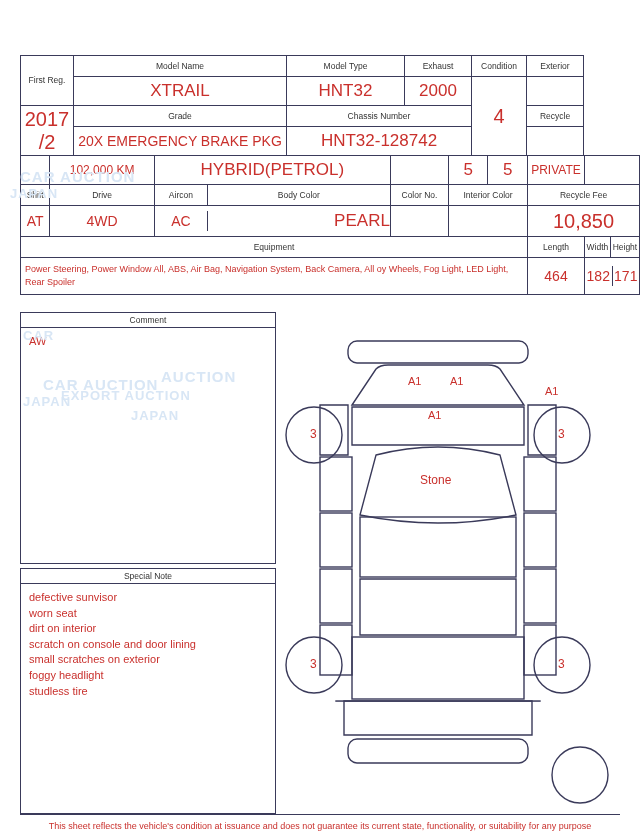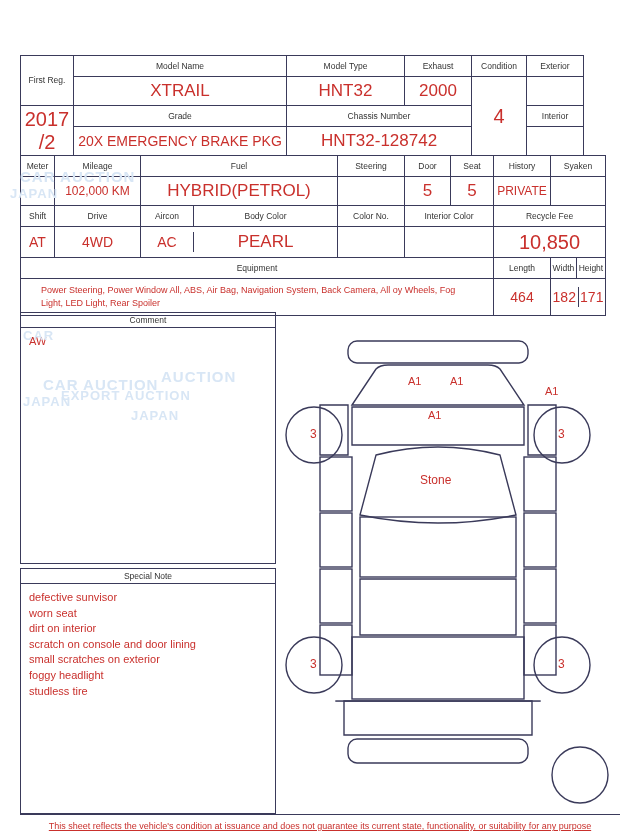--- a/index.html
+++ b/index.html
@@ -26,42 +26,42 @@
   .val{font-size:17px;color:#c9302c;text-align:center;font-weight:400;}
   .val-sm{font-size:12px;color:#c9302c;text-align:center;}
   .val-md{font-size:14px;color:#c9302c;text-align:center;}
   .val-lg{font-size:20px;color:#c9302c;text-align:center;margin-top:40px;}
 
   
   .grid{position:absolute;left:20px;top:55px;}
   .grid td{height:20px;}
 
   
-  .equip-text{font-size:9px;color:#c9302c;line-height:1.45;padding:3px 20px;text-align:left;}
+  .equip-text{font-size:9px;color:#c9302c;line-height:1.45;padding:3px 4px;text-align:left;}
 
   
   .boxes{position:absolute;left:20px;top:312px;width:256px;}
   .boxhead{font-size:8.5px;text-align:center;color:#333;border:1px solid #3a3a5a;border-bottom:none;height:14px;line-height:14px;}
   .boxbody{border:1px solid #3a3a5a;position:relative;}
   .comment-body{height:235px;}
   .note-body{height:229px;}
   .boxtext{font-size:11px;color:#c9302c;line-height:1.42;padding:6px 8px;}
 
   
   .wm{position:absolute;color:#d8e6f5;font-size:15px;font-weight:bold;letter-spacing:1px;pointer-events:none;white-space:nowrap;}
 
   
   .diagram{position:absolute;left:280px;top:305px;width:345px;height:500px;}
   .mark{position:absolute;color:#c9302c;font-size:11px;}
   .mark-stone{position:absolute;color:#c9302c;font-size:12px;}
   .wheel-num{position:absolute;color:#c9302c;font-size:12px;}
 
   .footer{
     position:absolute;left:0;bottom:4px;width:640px;text-align:center;
-    font-size:9px;color:#c9302c;text-decoration:underline;
+    font-size:9px;color:#c9302c;
   }
   .footrule{position:absolute;left:20px;bottom:20px;width:600px;border-top:1px solid #3a3a5a;}
 </style>
 </head>
 <body>
 
 <div class="sheet">
 
 
   <table class="grid">
@@ -86,43 +86,33 @@
       <td class="val-md" style="height:28px;"></td>
     </tr>
 
     <tr>
       <td rowspan="2" class="val-lg">
         <div>2017</div>
         <div>/2</div>
       </td>
       <td class="lbl">Grade</td>
       <td colspan="2" class="lbl">Chassis Number</td>
-      <td class="lbl">Interior</td>
+      <td class="lbl">Recycle</td>
     </tr>
 
     <tr>
       <td class="val-md" style="height:28px;">20X EMERGENCY BRAKE PKG</td>
       <td colspan="2" class="val">HNT32-128742</td>
       <td class="val-md" style="height:28px;"></td>
     </tr>
   </tbody>
     </table>
 
   <table class="grid" style="top:155px;">
     <tbody>
-        <tr>
-      <td style="width:33px;" class="lbl">Meter</td>
-      <td style="width:85px;" class="lbl">Mileage</td>
-      <td style="width:196px;" class="lbl">Fuel</td>
-      <td style="width:66px;" class="lbl">Steering</td>
-      <td style="width:45px;" class="lbl">Door</td>
-      <td style="width:42px;" class="lbl">Seat</td>
-      <td style="width:56px;" class="lbl">History</td>
-      <td style="width:54px;" class="lbl">Syaken</td>
-    </tr>
     <tr>
       <td class="val-sm" style="height:28px;"></td>
       <td class="val-sm">102,000 KM</td>
       <td class="val">HYBRID(PETROL)</td>
       <td class="val"></td>
       <td class="val">5</td>
       <td class="val">5</td>
       <td class="val-sm">PRIVATE</td>
       <td class="val-sm"></td>
     </tr>
@@ -144,21 +134,21 @@
       <td colspan="2" class="lbl">Recycle Fee</td>
     </tr>
     <tr>
       <td class="val-md" style="height:30px;">AT</td>
       <td class="val-md">4WD</td>
       <td class="val-md">
         <table style="width:100%;border-collapse:collapse;">
           <tbody>
                 <tr>
             <td style="width:52px;border:none;border-right:1px solid #3a3a5a;" class="val-md">AC</td>
-            <td style="border:none;" class="val">PEARL</td>
+            <td style="border:none;text-align:right;" class="val">PEARL</td>
           </tr>
         </tbody>
             </table>
       </td>
       <td class="val-md"></td>
       <td colspan="2" class="val-md"></td>
       <td colspan="2" class="val-lg">10,850</td>
     </tr>
     <tr>
       <td colspan="6" class="lbl" style="height:14px;">Equipment</td>

